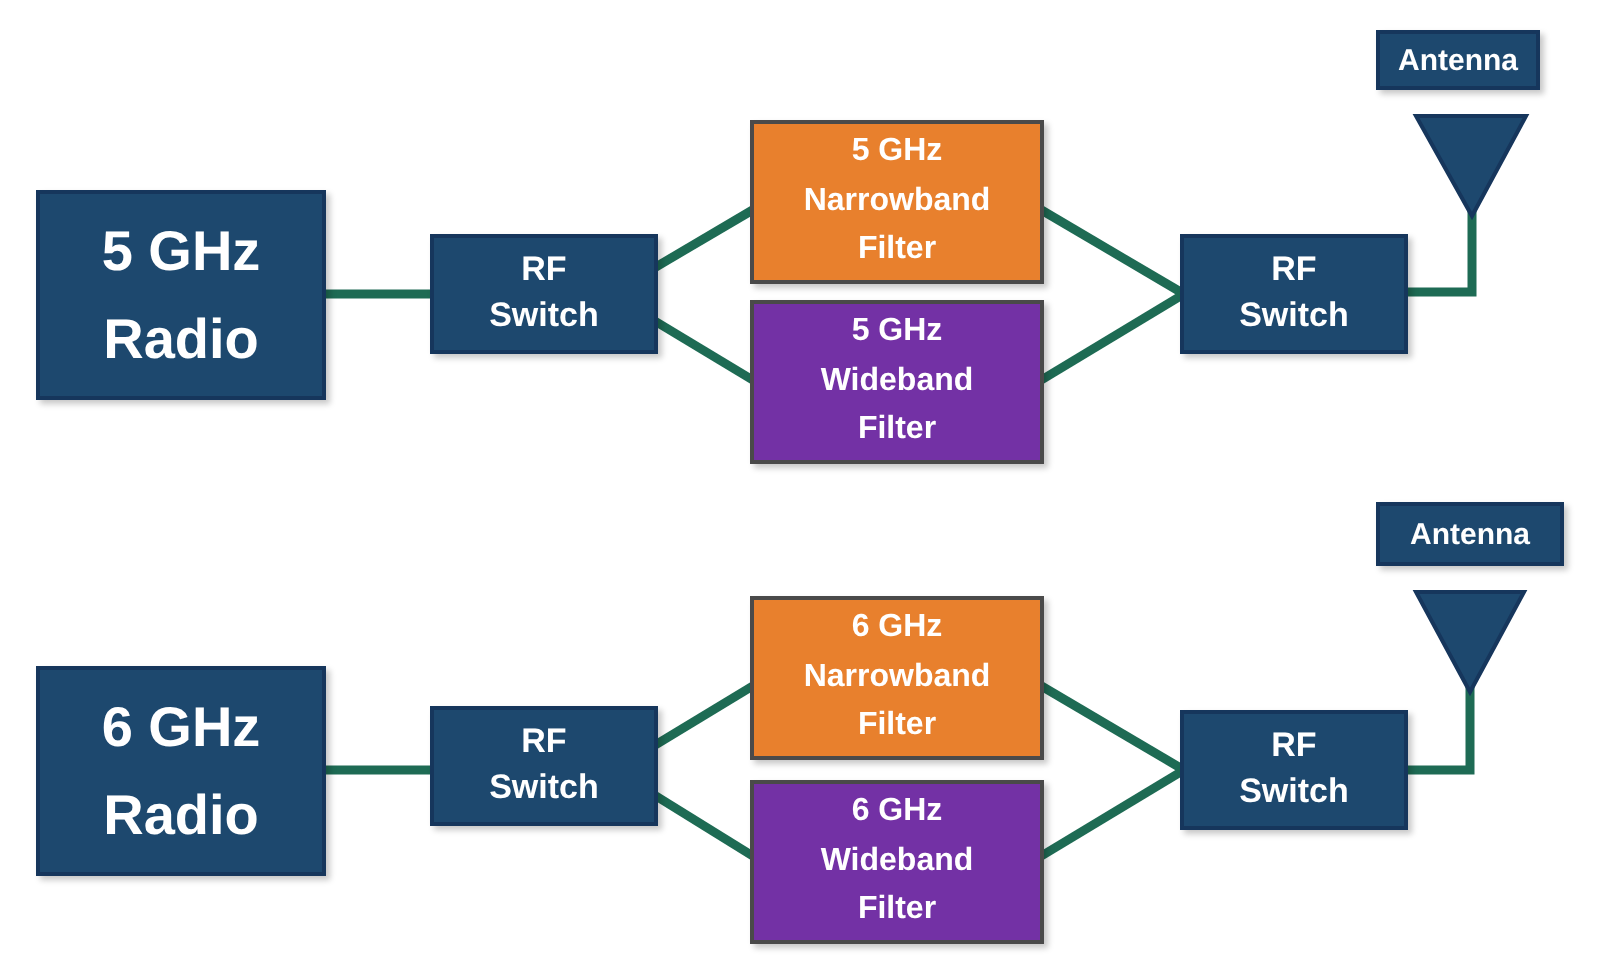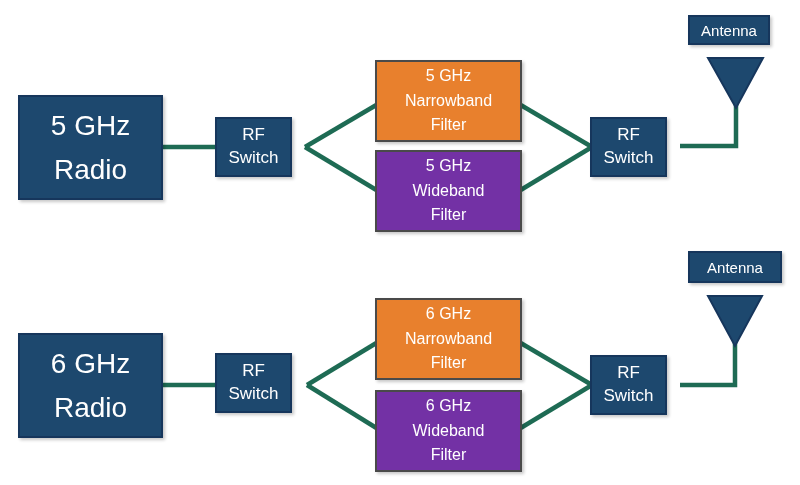--- a/index.html
+++ b/index.html
@@ -4,30 +4,30 @@
 <style>
   html,body{margin:0;padding:0;background:#ffffff;}
   #canvas{
     position:relative;width:800px;height:485px;background:#ffffff;overflow:hidden;
     font-family:"Liberation Sans",sans-serif;
   }
   #wires{position:absolute;left:0;top:0;width:800px;height:485px;z-index:1;}
   .node{
     position:absolute;z-index:2;box-sizing:border-box;
     display:flex;flex-direction:column;align-items:center;justify-content:center;
-    color:#ffffff;font-weight:normal;text-align:center;
+    color:#ffffff;font-weight:bold;text-align:center;
     box-shadow:2px 2px 3px rgba(0,0,0,0.22);
   }
   .node span{display:block;}
   .blue{background:#1D486E;border:2px solid #16365C;}
   .orange{background:#E8802D;border:2px solid #4A4A4A;}
   .purple{background:#7331A5;border:2px solid #4A4A4A;}
 
   .radio{width:145px;height:105px;font-size:28px;line-height:1.55;}
-  .switch{width:77px;height:60px;font-size:17px;line-height:1.35;}
+  .switch{width:114px;height:60px;font-size:17px;line-height:1.35;}
   .filter{width:147px;height:82px;font-size:16px;line-height:1.55;}
   .antlabel{height:30px;font-size:15px;line-height:1;justify-content:center;}
 
   
   .r1-radio{left:18px;top:95px;}
   .r1-sw-in{left:215px;top:117px;}
   .r1-nb{left:375px;top:60px;}
   .r1-wb{left:375px;top:150px;}
   .r1-sw-out{left:590px;top:117px;}
   .r1-ant{left:688px;top:15px;width:82px;}

